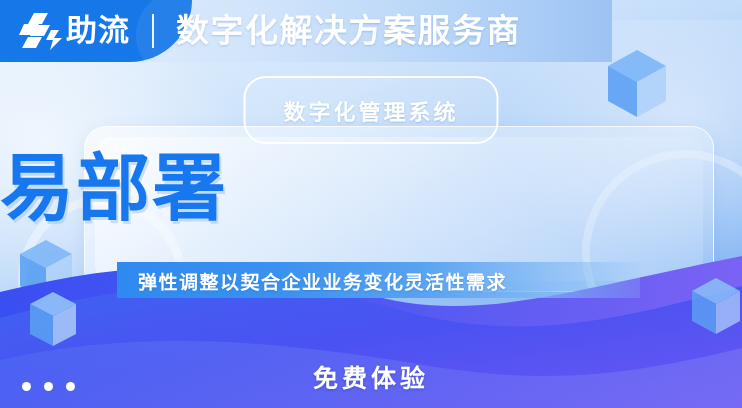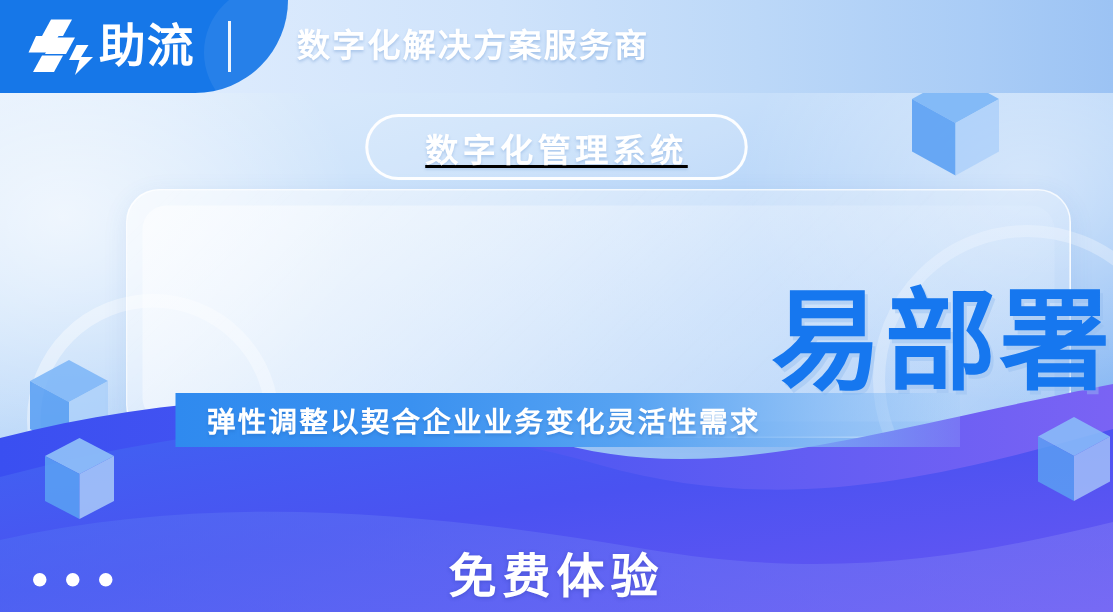--- a/index.html
+++ b/index.html
@@ -50,21 +50,21 @@
     width: 190px; height: 190px;
     border-radius: 50%;
     border: 8px solid rgba(255,255,255,0.30);
     pointer-events: none;
   }
 
   
   .header {
     position: absolute;
     left: 0; top: 0;
-    width: 742px; height: 62px;
+    width: 612px; height: 62px;
     z-index: 6;
   }
   .header-sheet {
     position: absolute;
     inset: 0;
     background: linear-gradient(90deg,
         #eaf3ff 0%, #dbeafd 22%, #cfe3fb 45%,
         #bcd8f8 68%, #a9ccf6 88%, #9cc3f4 100%);
   }
   .header-blue-block {
@@ -103,47 +103,45 @@
   .header-divider {
     position: absolute;
     left: 152px; top: 14px;
     width: 2px; height: 34px;
     background: rgba(255,255,255,0.92);
     z-index: 3;
   }
   .header-slogan {
     position: absolute;
     left: 176px; top: 13px;
-    font-size: 22px;
+    font-size: 33px;
     line-height: 36px;
     font-weight: 700;
     color: #ffffff;
     letter-spacing: 1.5px;
     text-shadow: 0 1px 2px rgba(40,100,180,0.25);
     white-space: nowrap;
     z-index: 3;
-    margin-left: 22px;
   }
 
   
   .pill {
     position: absolute;
     left: 50%;
     transform: translateX(-50%);
     top: 76px;
     height: 40px;
-    padding: 0 38px;
+    padding: 12px 38px;
     display: flex;
     align-items: center;
     justify-content: center;
     border: 2px solid rgba(255,255,255,0.96);
     border-radius: 22px;
     background: rgba(255,255,255,0.10);
     z-index: 7;
-    text-decoration: underline;
   }
   .pill-text {
     font-size: 22px;
     font-weight: 700;
     color: #ffffff;
     letter-spacing: 3px;
     white-space: nowrap;
     text-shadow: 0 1px 2px rgba(40,100,180,0.22);
   }
 
@@ -165,25 +163,24 @@
     border-radius: 16px;
     background: linear-gradient(135deg, rgba(255,255,255,0.55) 0%, rgba(232,242,255,0.34) 60%, rgba(214,232,253,0.22) 100%);
   }
   .headline {
     position: absolute;
     left: 0; right: 0;
     top: 140px;
     height: 96px;
     display: flex;
     align-items: center;
-    justify-content: flex-end;
+    justify-content: flex-start;
     gap: 46px;
     z-index: 8;
     pointer-events: none;
-    margin-top: 40px;
   }
   .headline-part {
     font-size: 74px;
     line-height: 88px;
     font-weight: 900;
     color: #1677ef;
     letter-spacing: 2px;
     white-space: nowrap;
     text-shadow: 2px 3px 0 rgba(150,190,240,0.45);
     font-family: "DejaVu Sans", "Liberation Sans", sans-serif;
@@ -219,21 +216,21 @@
     z-index: 5;
   }
   .cta {
     position: absolute;
     left: 0; right: 0;
     top: 358px;
     text-align: center;
     z-index: 10;
   }
   .cta-text {
-    font-size: 32px;
+    font-size: 25px;
     font-weight: 700;
     color: #ffffff;
     letter-spacing: 4px;
     text-shadow: 0 1px 3px rgba(20,40,140,0.30);
   }
   .dots {
     position: absolute;
     left: 22px; bottom: 17px;
     display: flex;
     gap: 13px;

